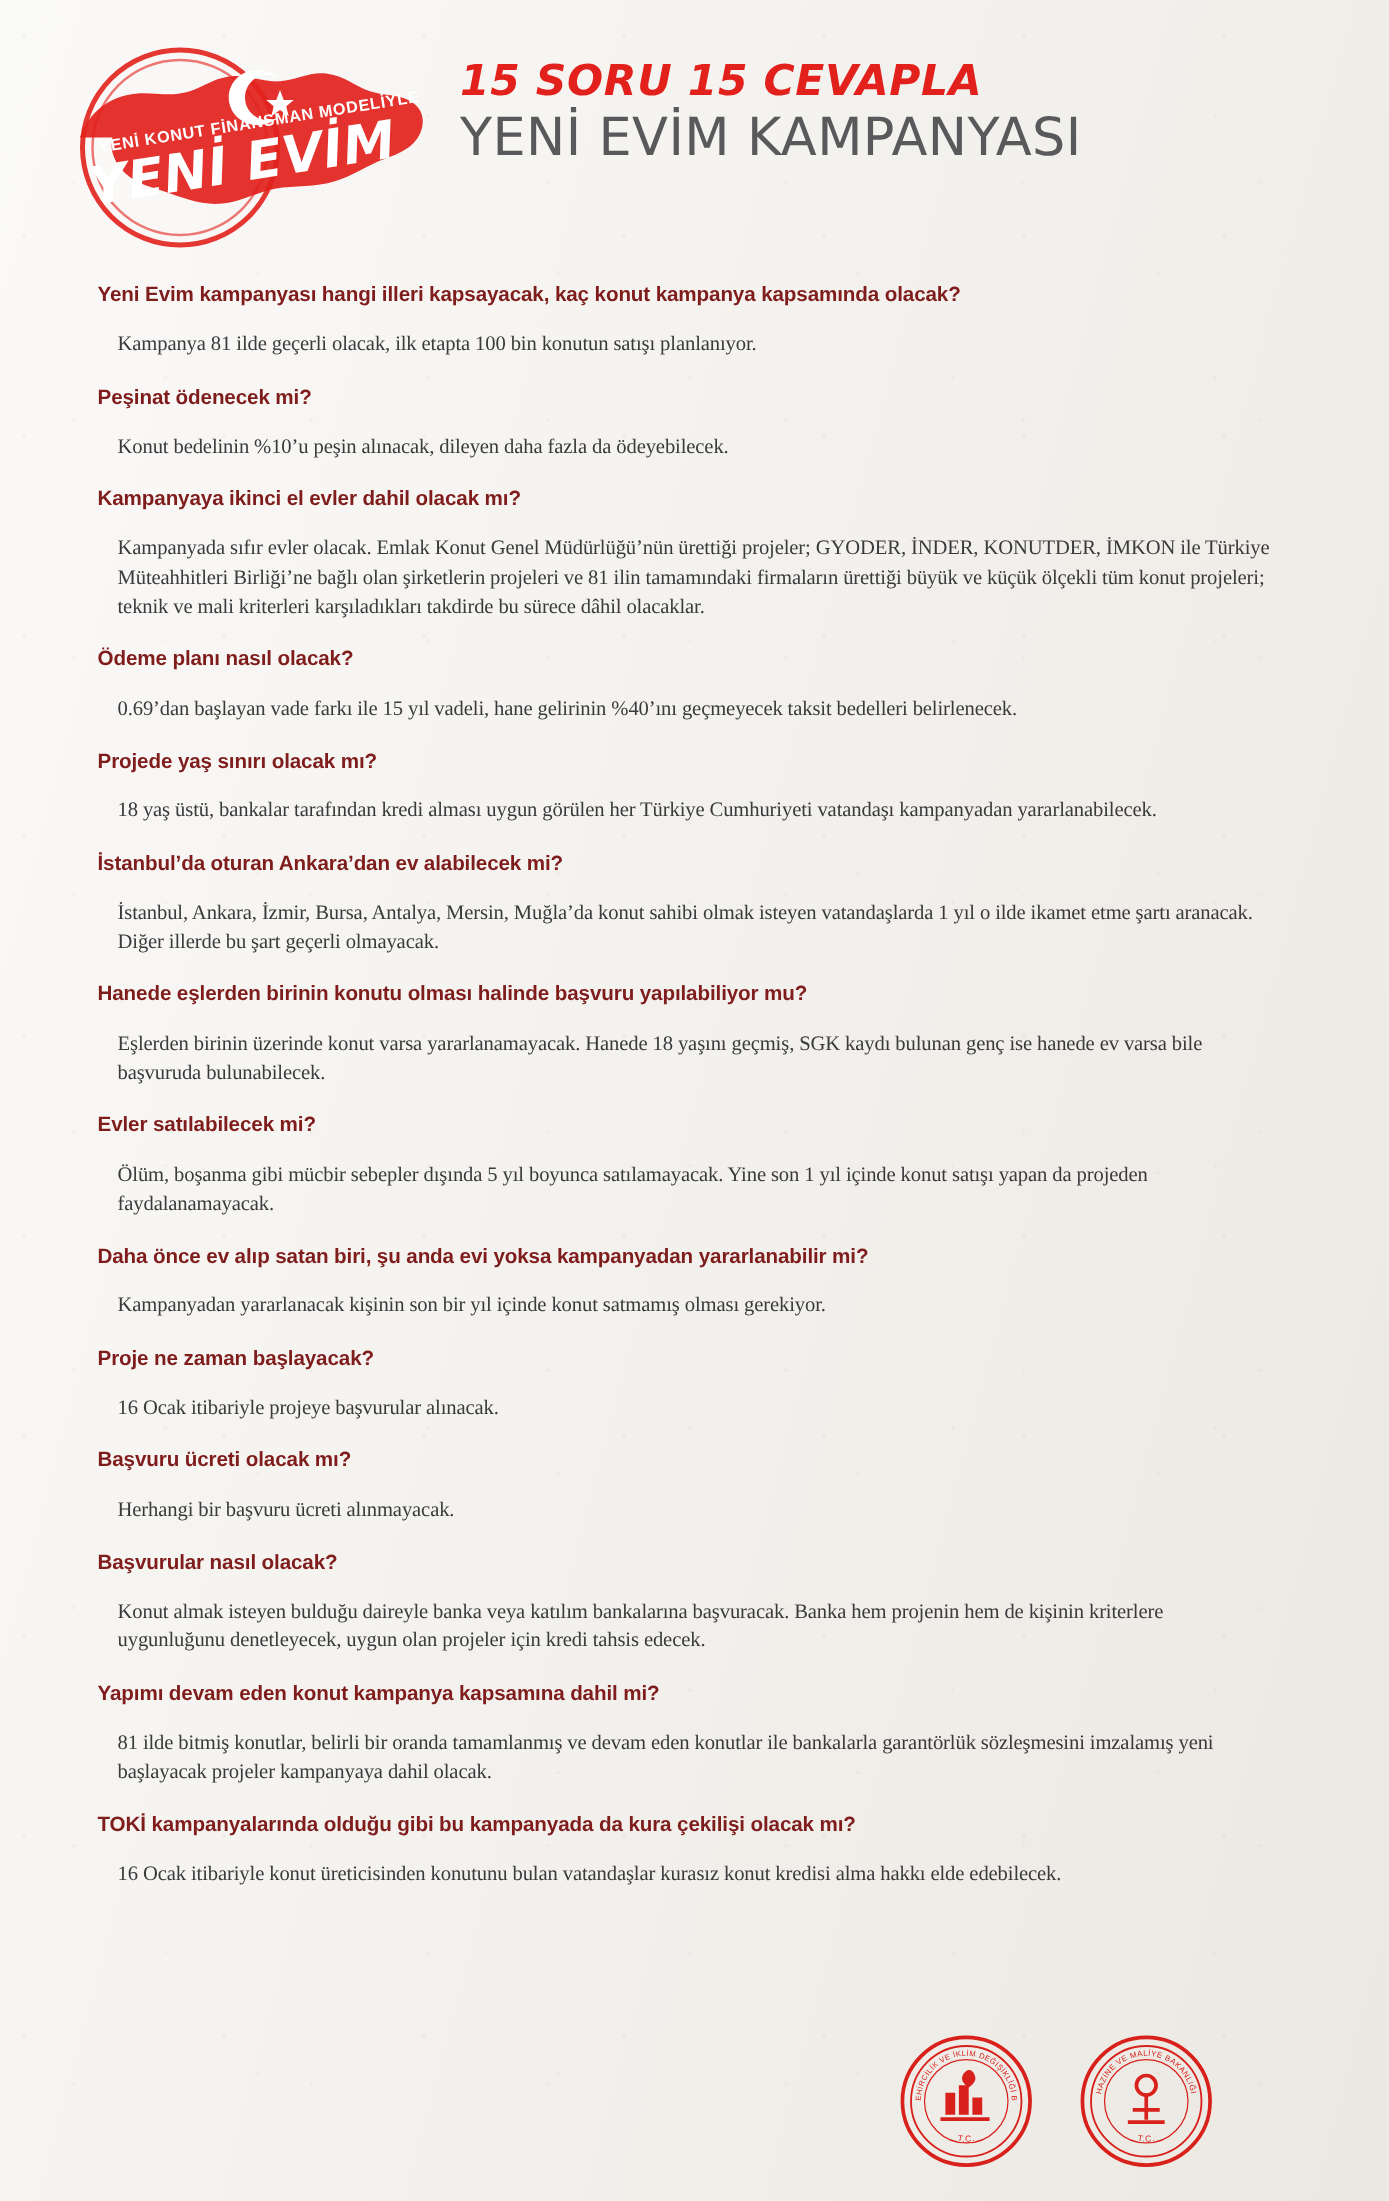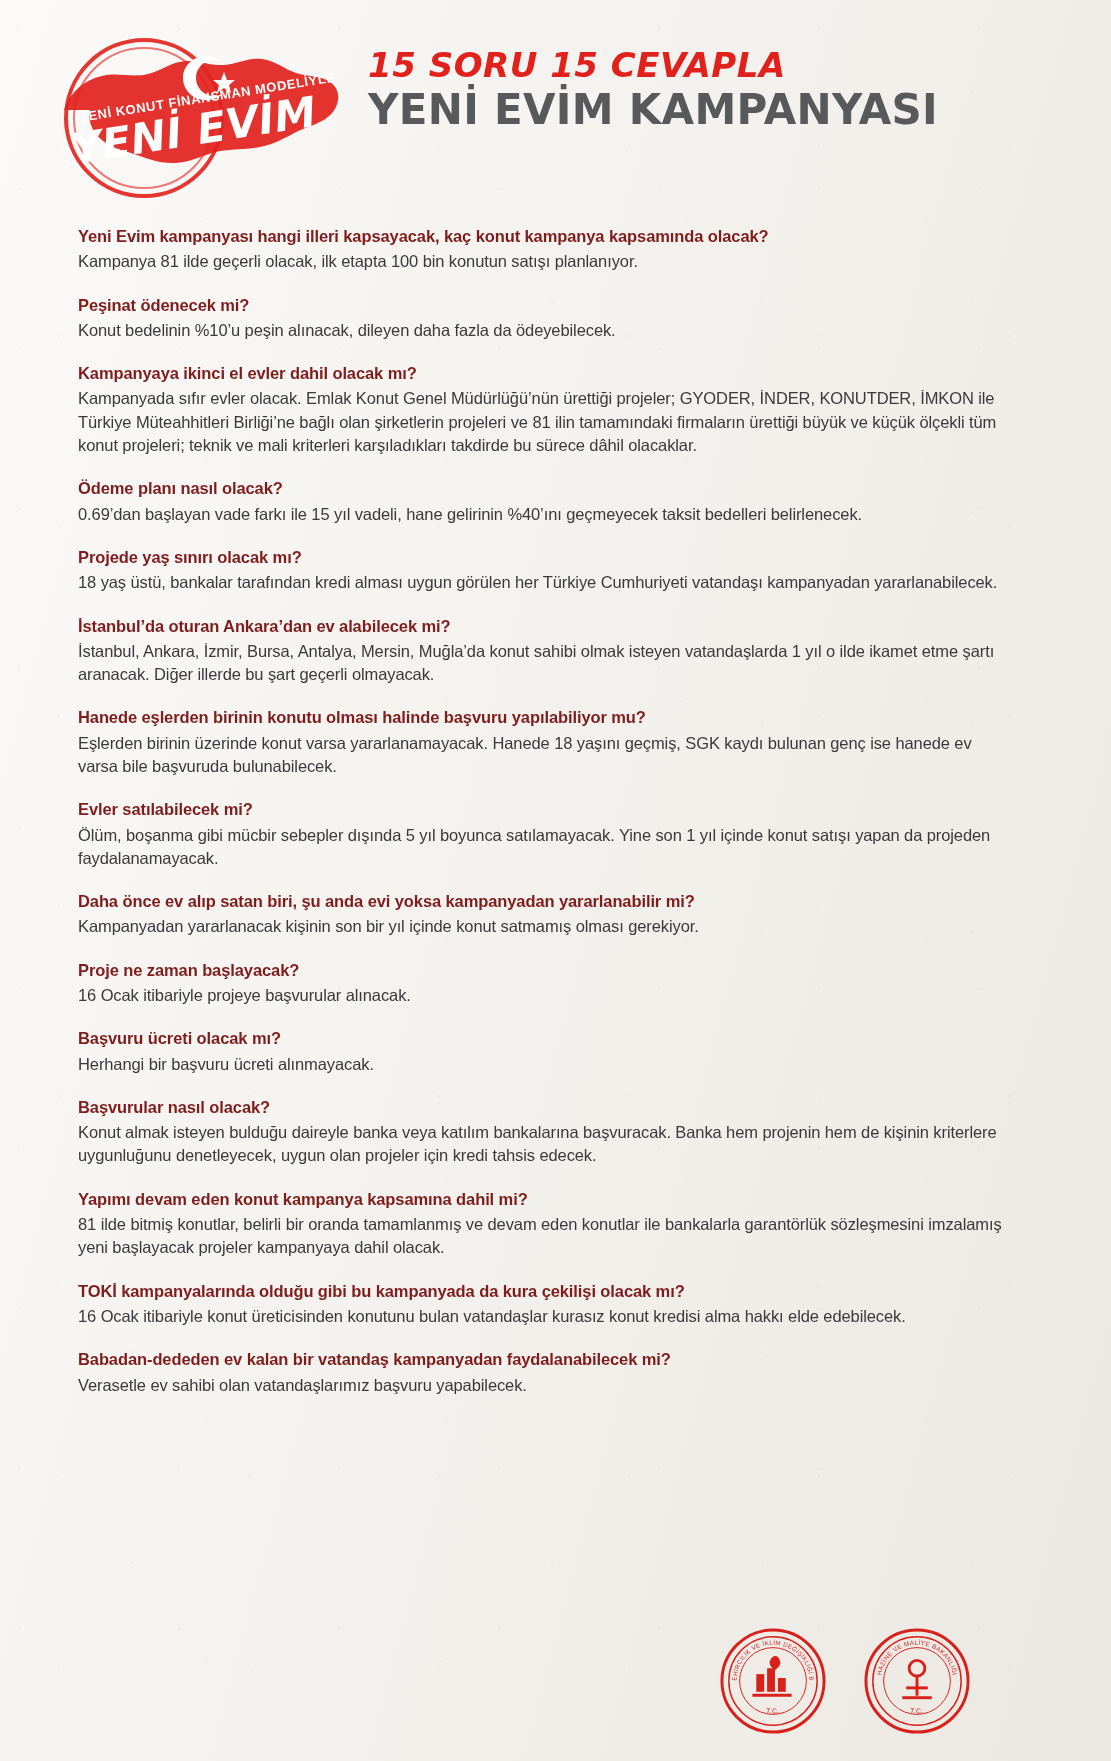--- a/index.html
+++ b/index.html
@@ -60,21 +60,21 @@
     font-weight: 700;
     letter-spacing: 0.5px;
     color: #e2211c;
     font-style: italic;
     line-height: 1.05;
     margin: 0 0 4px 0;
     font-family: "DejaVu Sans", sans-serif;
   }
   .title-sub {
     font-size: 42px;
-    font-weight: 700;
+    font-weight: 400;
     letter-spacing: 0.3px;
     color: #58595b;
     line-height: 1.05;
     margin: 0;
     font-family: "DejaVu Sans", sans-serif;
   }
 
   
   .faq-list {
     position: relative;
@@ -88,23 +88,24 @@
     color: #7f1d1d;
     line-height: 1.28;
     margin: 0 0 3px 0;
     letter-spacing: -0.1px;
   }
   .faq-a {
     font-size: 16.5px;
     font-weight: 400;
     color: #3a3a3c;
     line-height: 1.42;
-    margin: 0;
+    margin: 16px;
     letter-spacing: -0.1px;
     max-width: 930px;
+    font-family: Liberation Serif, serif;
   }
 
   
   .footer-seals {
     position: absolute;
     right: 140px;
     bottom: 26px;
     display: flex;
     gap: 36px;
     align-items: flex-end;
@@ -219,24 +220,20 @@
     <div class="faq-item">
       <p class="faq-q">Yapımı devam eden konut kampanya kapsamına dahil mi?</p>
       <p class="faq-a">81 ilde bitmiş konutlar, belirli bir oranda tamamlanmış ve devam eden konutlar ile bankalarla garantörlük sözleşmesini imzalamış yeni başlayacak projeler kampanyaya dahil olacak.</p>
     </div>
 
     <div class="faq-item">
       <p class="faq-q">TOKİ kampanyalarında olduğu gibi bu kampanyada da kura çekilişi olacak mı?</p>
       <p class="faq-a">16 Ocak itibariyle konut üreticisinden konutunu bulan vatandaşlar kurasız konut kredisi alma hakkı elde edebilecek.</p>
     </div>
 
-    <div class="faq-item">
-      <p class="faq-q">Babadan-dededen ev kalan bir vatandaş kampanyadan faydalanabilecek mi?</p>
-      <p class="faq-a">Verasetle ev sahibi olan vatandaşlarımız başvuru yapabilecek.</p>
-    </div>
 
   </div>
 
   <div class="footer-seals">
 
     <svg class="seal" viewBox="0 0 110 110" xmlns="http://www.w3.org/2000/svg">
       <circle cx="55" cy="55" r="52" fill="none" stroke="#d9211c" stroke-width="3"></circle>
       <circle cx="55" cy="55" r="45" fill="none" stroke="#d9211c" stroke-width="1.5"></circle>
       <circle cx="55" cy="55" r="34" fill="none" stroke="#d9211c" stroke-width="1"></circle>
       <g fill="#d9211c">

